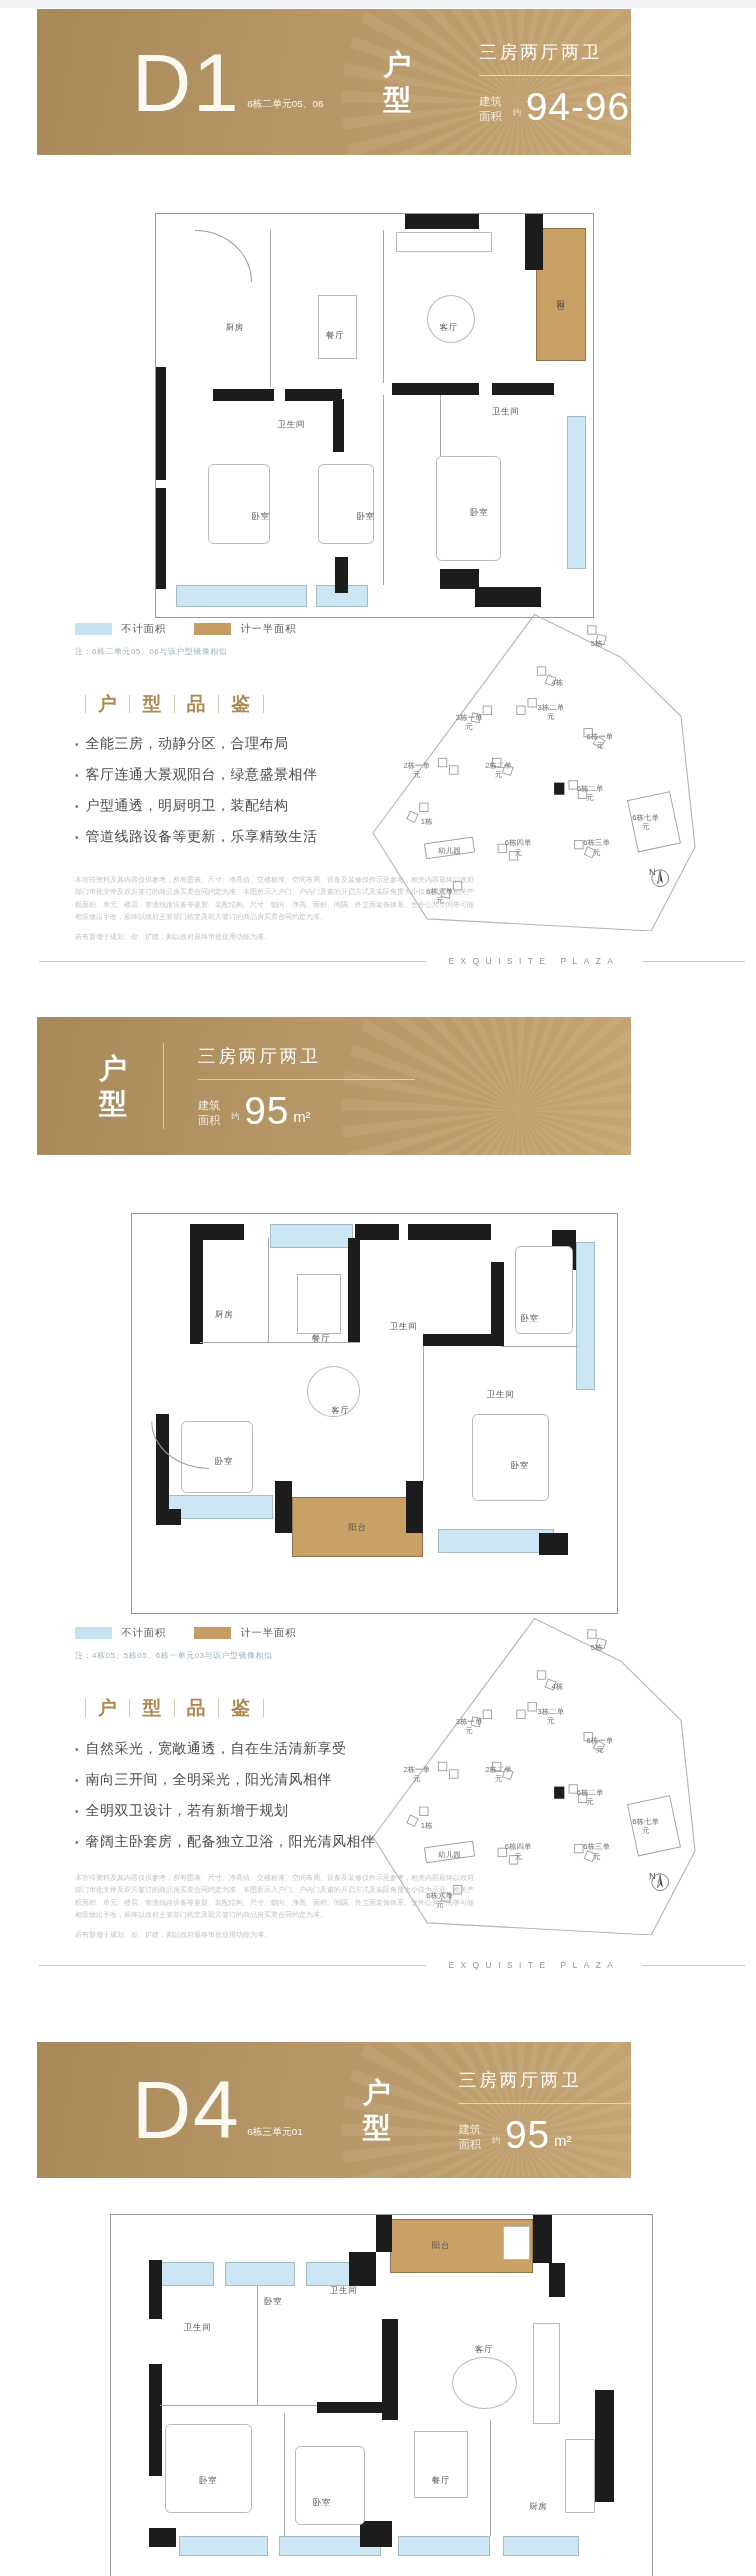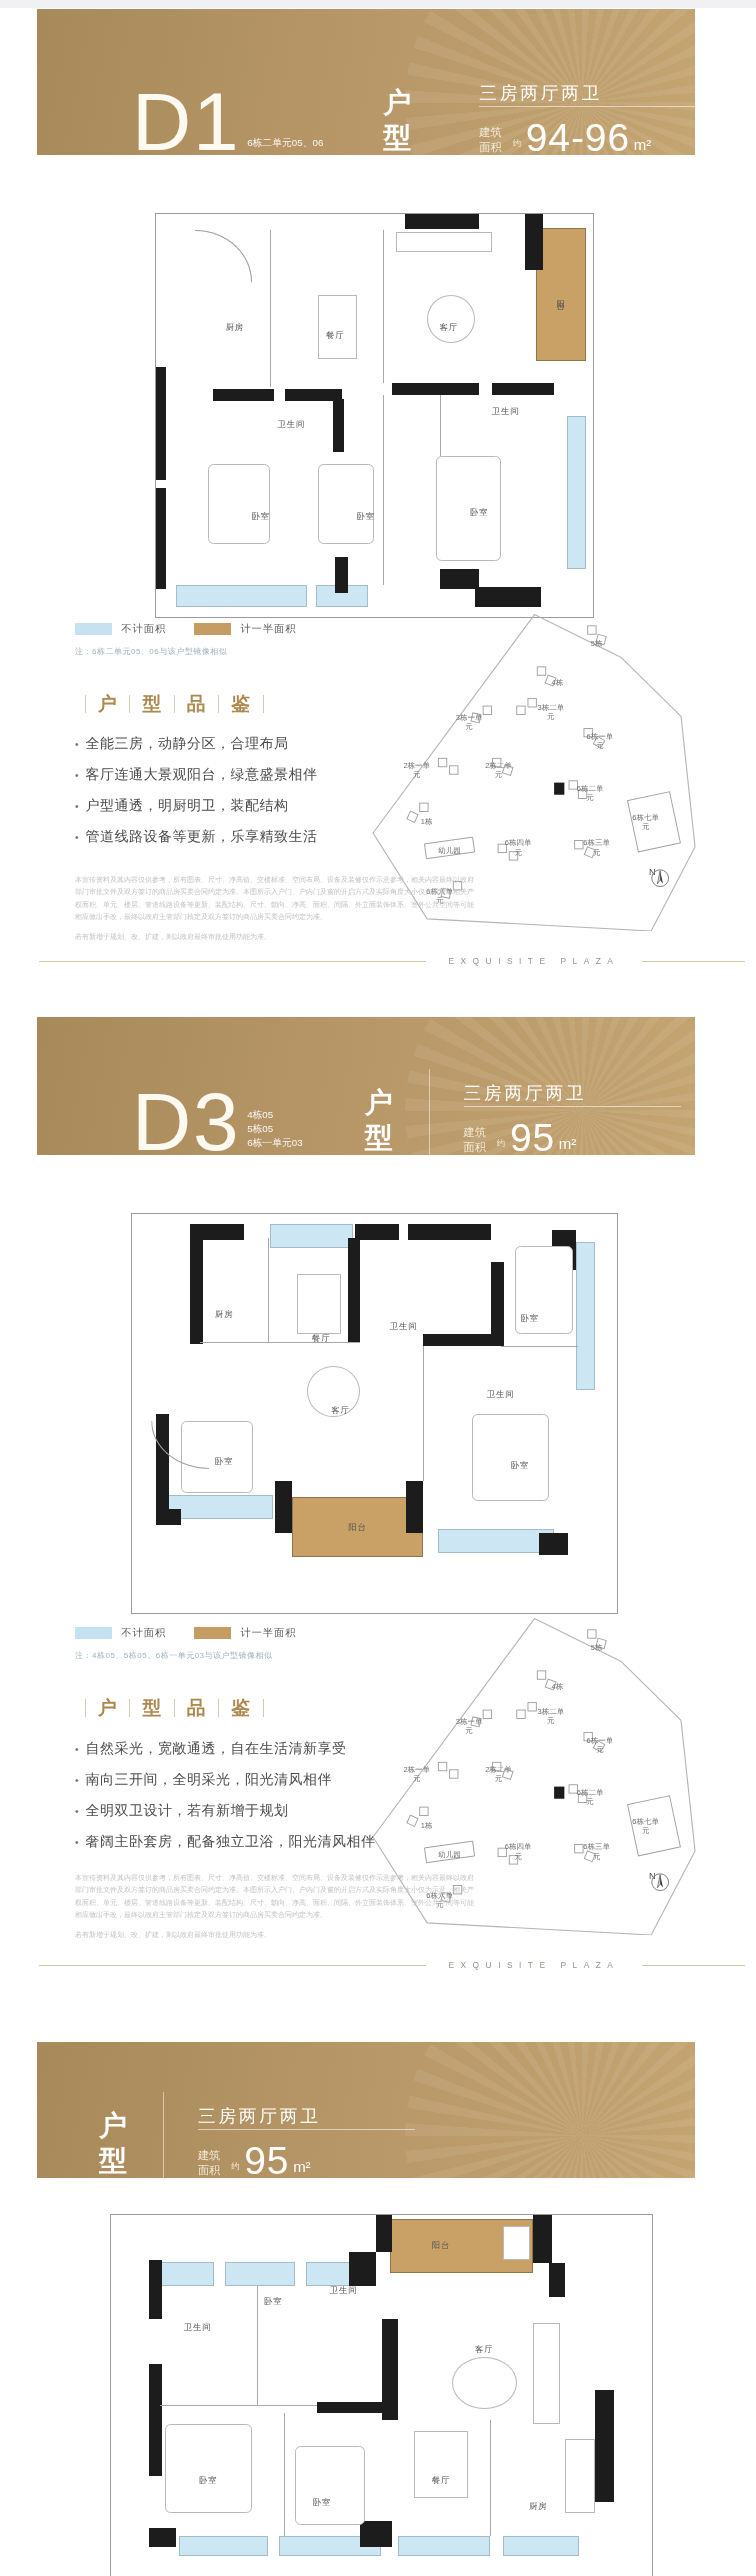--- a/index.html
+++ b/index.html
@@ -1,33 +1,33 @@
 <!DOCTYPE html>
 <html style="font-size:15px"><head>
 <meta charset="utf-8">
 <style>
   html,body{margin:0;padding:0}
   body{width:756px;height:2576px;position:relative;overflow:hidden;background:#fff;
        font-family:"Liberation Sans","DejaVu Sans",sans-serif;-webkit-font-smoothing:antialiased}
   .topstrip{position:absolute;top:0;left:0;right:0;height:7.5px;background:#f1f1f4}
 
   
-  .banner{position:absolute;left:37px;width:658px;display:flex;align-items:flex-end;overflow:hidden;
+  .banner{position:absolute;left:37px;width:594px;display:flex;align-items:center;overflow:hidden;
           background:linear-gradient(100deg,#a8895a 0%,#b79768 48%,#c4a471 100%)}
   .banner::before{content:"";position:absolute;right:-65px;top:-84px;width:355px;height:355px;border-radius:50%;
           background:repeating-conic-gradient(rgba(255,255,255,.07) 0 4deg,rgba(255,255,255,0) 4deg 9deg);pointer-events:none}
   .b-main{display:flex;align-items:flex-end;margin-left:95px;position:relative}
   .b-name{font-size:82px;line-height:.82;color:#fcf9f1;font-weight:400;letter-spacing:1.9px}
   .b-sub{margin-left:6.5px;margin-bottom:4.7px;display:flex;flex-direction:column;font-size:9.8px;
          color:rgba(255,255,255,.92);line-height:1.45;white-space:nowrap}
   .b-type{margin-left:60px;width:32px;font-size:28px;font-weight:700;color:#fff;line-height:1.25;
           text-align:center;position:relative}
   .b-vr{width:0.9px;height:86px;background:rgba(255,255,255,.5);margin:0 34px;position:relative}
   .b-right{display:flex;flex-direction:column;position:relative}
-  .b-spec{font-size:17.7px;color:#fff;letter-spacing:2.8px;padding-bottom:1px;
+  .b-spec{font-size:17.7px;color:#fff;letter-spacing:2.8px;padding-bottom:11px;
           border-bottom:0.9px solid rgba(255,255,255,.55);width:217px}
   .b-arearow{display:flex;align-items:flex-end;margin-top:14px}
   .b-arealab{font-size:11.2px;color:#f3ebdb;line-height:1.35;width:24px}
   .b-approx{font-size:8.4px;color:#f3ebdb;margin:0 4.7px 6.5px 9.3px}
   .b-areaval{font-size:39px;line-height:.88;color:#fff;letter-spacing:0.9px}
   .b-unit{font-size:15px;color:#fff;margin:0 0 2.8px 3.7px}
 
   
   .plan{position:absolute;border:0.9px solid #9a9a9a;background:#fff}
   .wall{position:absolute;background:#1c1c1c}
@@ -227,28 +227,20 @@
   <p>本宣传资料及其内容仅供参考，所有图表、尺寸、净高值、交楼标准、空间布局、设备及装修仅作示意参考，相关内容最终以政府部门审批文件及双方签订的商品房买卖合同约定为准。本图所示入户门、户内门及窗的开启方式及实际角度大小仅为示意，相关产权面积、单元、楼层、管道线路设备等更新、装配结构、尺寸、朝向、净高、面积、间隔、外立面装饰体系、室外公共空间等可能相应做出手改，最终以政府主管部门核定及双方签订的商品房买卖合同约定为准。</p>
   <p>若有新增于规划、改、扩建，则以政府最终审批使用功能为准。</p>
 </div>
 <div class="brand" style="top:956px">
   <span class="l1"></span>
   <span>EXQUISITE PLAZA</span>
   <span class="l2"></span>
 </div>
 
 <div class="banner" style="top:1017px;height:138px">
-  <div class="b-main">
-    <span class="b-name">D3</span>
-    <span class="b-sub">
-      <span>4栋05</span>
-      <span>5栋05</span>
-      <span>6栋一单元03</span>
-    </span>
-  </div>
   <div class="b-type">户型</div>
   <div class="b-vr"></div>
   <div class="b-right">
     <div class="b-spec">三房两厅两卫</div>
     <div class="b-arearow">
       <span class="b-arealab">建筑面积</span>
       <span class="b-approx">约</span>
       <span class="b-areaval">95</span>
       <span class="b-unit">m²</span>
     </div>
@@ -384,20 +376,28 @@
   <p>本宣传资料及其内容仅供参考，所有图表、尺寸、净高值、交楼标准、空间布局、设备及装修仅作示意参考，相关内容最终以政府部门审批文件及双方签订的商品房买卖合同约定为准。本图所示入户门、户内门及窗的开启方式及实际角度大小仅为示意，相关产权面积、单元、楼层、管道线路设备等更新、装配结构、尺寸、朝向、净高、面积、间隔、外立面装饰体系、室外公共空间等可能相应做出手改，最终以政府主管部门核定及双方签订的商品房买卖合同约定为准。</p>
   <p>若有新增于规划、改、扩建，则以政府最终审批使用功能为准。</p>
 </div>
 <div class="brand" style="top:1960px">
   <span class="l1"></span>
   <span>EXQUISITE PLAZA</span>
   <span class="l2"></span>
 </div>
 
 <div class="banner" style="top:2042px;height:136px">
+  <div class="b-main">
+    <span class="b-name">D4</span>
+    <span class="b-sub">
+      <span>6栋三单元01</span>
+      <span></span>
+      <span></span>
+    </span>
+  </div>
   <div class="b-type">户型</div>
   <div class="b-vr"></div>
   <div class="b-right">
     <div class="b-spec">三房两厅两卫</div>
     <div class="b-arearow">
       <span class="b-arealab">建筑面积</span>
       <span class="b-approx">约</span>
       <span class="b-areaval">95</span>
       <span class="b-unit">m²</span>
     </div>

